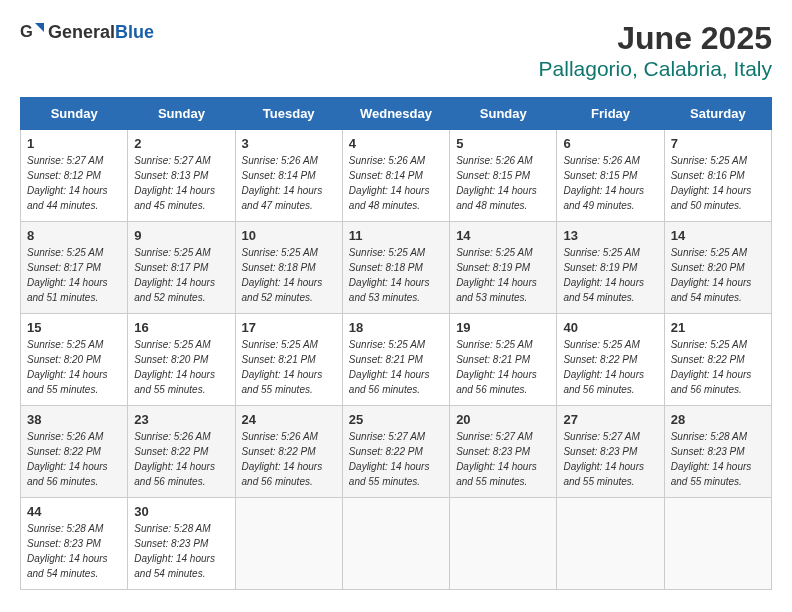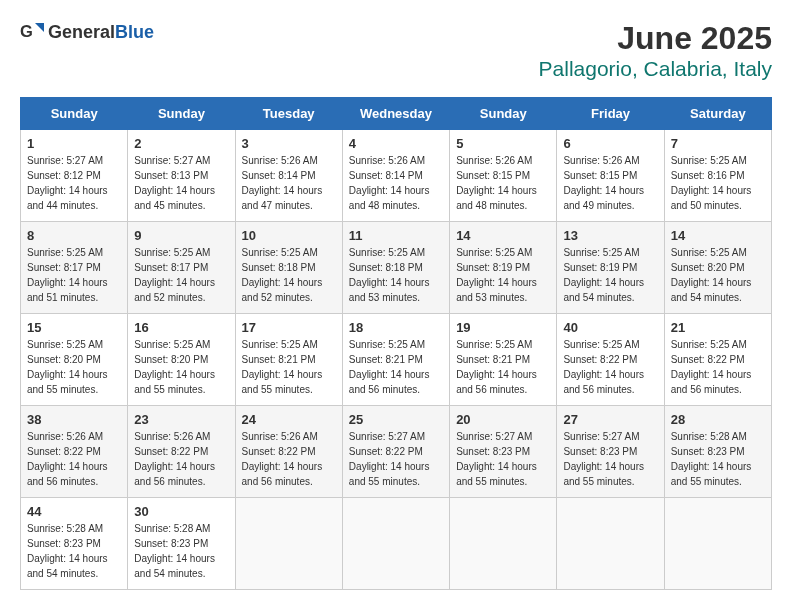--- a/index.html
+++ b/index.html
@@ -79,20 +79,21 @@
     .day-number {
       font-size: 13px;
       font-weight: bold;
       display: block;
       margin-bottom: 2px;
     }
     .day-info {
       font-size: 10px;
       line-height: 1.5;
       color: #333;
+      font-style: italic;
     }
     .empty-cell {
       background: #f9f9f9 !important;
     }
   </style>
 </head>
 <body>
 
 <div class="header-area">
   <div class="logo">

